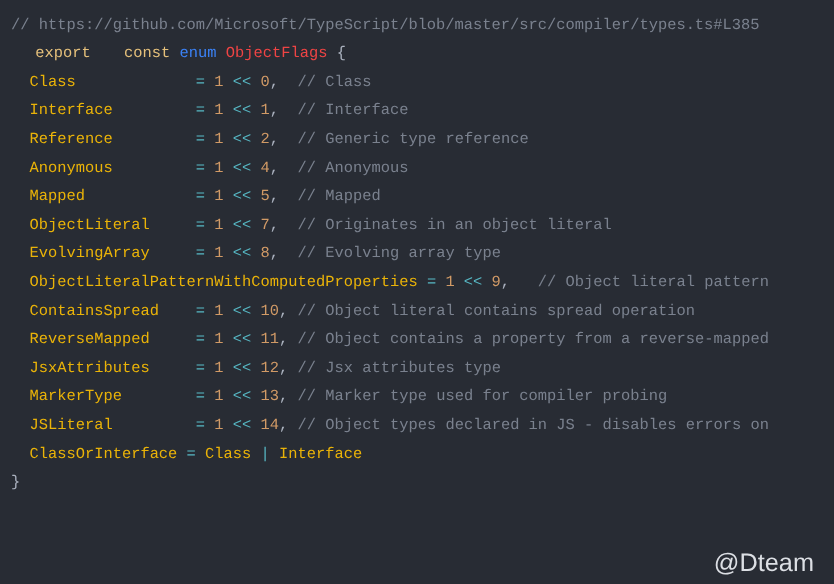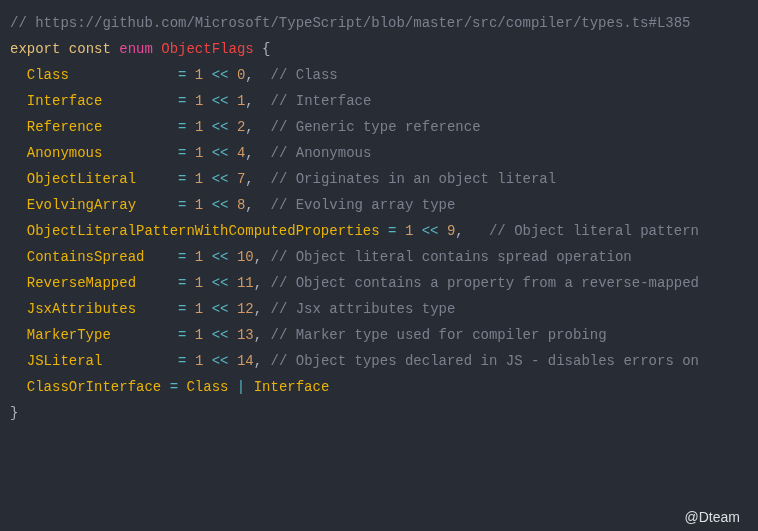--- a/index.html
+++ b/index.html
@@ -17,46 +17,47 @@
     padding: 10px 10px 0 10px;
     box-sizing: border-box;
     width: 758px;
   }
   .line {
     white-space: pre;
     line-height: 26px;
     height: 26px;
   }
   .tok-comment   { color: #7a818e; }
-  .tok-keyword   { color: #ec4899; }
-  .tok-keyword2  { color: #e5c07b; }  
+  .tok-keyword   { color: #3b82f6; }
+  .tok-keyword2  { color: #e5c07b; margin-left: 22px; }  
   .tok-enumname  { color: #ef4444; }
   .tok-member    { color: #eab308; }
   .tok-op        { color: #56b6c2; }
   .tok-num       { color: #d19a66; }
   .tok-punc      { color: #abb2bf; }
   .watermark {
     position: absolute;
     right: 18px;
     bottom: 6px;
     color: #dcdfe4;
     font-family: -apple-system, "Helvetica Neue", Arial, sans-serif;
-    font-size: 14px;
+    font-size: 23px;
   }
 </style>
 </head>
 <body>
 
 <div class="code-box" id="code-box">
     <div class="line"><span class="tok-comment">// https://github.com/Microsoft/TypeScript/blob/master/src/compiler/types.ts#L385</span></div>
     <div class="line"><span class="tok-keyword2">export</span> <span class="tok-keyword2">const</span> <span class="tok-keyword">enum</span> <span class="tok-enumname">ObjectFlags</span><span class="tok-punc"> {</span></div>
     <div class="line">  <span class="tok-member">Class</span><span class="tok-punc">             </span><span class="tok-op">=</span><span class="tok-punc"> </span><span class="tok-num">1</span> <span class="tok-op">&lt;&lt;</span> <span class="tok-num">0</span><span class="tok-punc">,</span>  <span class="tok-comment">// Class</span></div>
     <div class="line">  <span class="tok-member">Interface</span><span class="tok-punc">         </span><span class="tok-op">=</span><span class="tok-punc"> </span><span class="tok-num">1</span> <span class="tok-op">&lt;&lt;</span> <span class="tok-num">1</span><span class="tok-punc">,</span>  <span class="tok-comment">// Interface</span></div>
     <div class="line">  <span class="tok-member">Reference</span><span class="tok-punc">         </span><span class="tok-op">=</span><span class="tok-punc"> </span><span class="tok-num">1</span> <span class="tok-op">&lt;&lt;</span> <span class="tok-num">2</span><span class="tok-punc">,</span>  <span class="tok-comment">// Generic type reference</span></div>
     <div class="line">  <span class="tok-member">Anonymous</span><span class="tok-punc">         </span><span class="tok-op">=</span><span class="tok-punc"> </span><span class="tok-num">1</span> <span class="tok-op">&lt;&lt;</span> <span class="tok-num">4</span><span class="tok-punc">,</span>  <span class="tok-comment">// Anonymous</span></div>
+    <div class="line">  <span class="tok-member">Mapped</span><span class="tok-punc">            </span><span class="tok-op">=</span><span class="tok-punc"> </span><span class="tok-num">1</span> <span class="tok-op">&lt;&lt;</span> <span class="tok-num">5</span><span class="tok-punc">,</span>  <span class="tok-comment">// Mapped</span></div>
     <div class="line">  <span class="tok-member">ObjectLiteral</span><span class="tok-punc">     </span><span class="tok-op">=</span><span class="tok-punc"> </span><span class="tok-num">1</span> <span class="tok-op">&lt;&lt;</span> <span class="tok-num">7</span><span class="tok-punc">,</span>  <span class="tok-comment">// Originates in an object literal</span></div>
     <div class="line">  <span class="tok-member">EvolvingArray</span><span class="tok-punc">     </span><span class="tok-op">=</span><span class="tok-punc"> </span><span class="tok-num">1</span> <span class="tok-op">&lt;&lt;</span> <span class="tok-num">8</span><span class="tok-punc">,</span>  <span class="tok-comment">// Evolving array type</span></div>
     <div class="line">  <span class="tok-member">ObjectLiteralPatternWithComputedProperties</span><span class="tok-punc"> </span><span class="tok-op">=</span><span class="tok-punc"> </span><span class="tok-num">1</span> <span class="tok-op">&lt;&lt;</span> <span class="tok-num">9</span><span class="tok-punc">,</span>   <span class="tok-comment">// Object literal pattern</span></div>
     <div class="line">  <span class="tok-member">ContainsSpread</span><span class="tok-punc">    </span><span class="tok-op">=</span><span class="tok-punc"> </span><span class="tok-num">1</span> <span class="tok-op">&lt;&lt;</span> <span class="tok-num">10</span><span class="tok-punc">,</span> <span class="tok-comment">// Object literal contains spread operation</span></div>
     <div class="line">  <span class="tok-member">ReverseMapped</span><span class="tok-punc">     </span><span class="tok-op">=</span><span class="tok-punc"> </span><span class="tok-num">1</span> <span class="tok-op">&lt;&lt;</span> <span class="tok-num">11</span><span class="tok-punc">,</span> <span class="tok-comment">// Object contains a property from a reverse-mapped</span></div>
     <div class="line">  <span class="tok-member">JsxAttributes</span><span class="tok-punc">     </span><span class="tok-op">=</span><span class="tok-punc"> </span><span class="tok-num">1</span> <span class="tok-op">&lt;&lt;</span> <span class="tok-num">12</span><span class="tok-punc">,</span> <span class="tok-comment">// Jsx attributes type</span></div>
     <div class="line">  <span class="tok-member">MarkerType</span><span class="tok-punc">        </span><span class="tok-op">=</span><span class="tok-punc"> </span><span class="tok-num">1</span> <span class="tok-op">&lt;&lt;</span> <span class="tok-num">13</span><span class="tok-punc">,</span> <span class="tok-comment">// Marker type used for compiler probing</span></div>
     <div class="line">  <span class="tok-member">JSLiteral</span><span class="tok-punc">         </span><span class="tok-op">=</span><span class="tok-punc"> </span><span class="tok-num">1</span> <span class="tok-op">&lt;&lt;</span> <span class="tok-num">14</span><span class="tok-punc">,</span> <span class="tok-comment">// Object types declared in JS - disables errors on </span></div>
     <div class="line">  <span class="tok-member">ClassOrInterface</span><span class="tok-punc"> </span><span class="tok-op">=</span><span class="tok-punc"> </span><span class="tok-member">Class</span><span class="tok-op"> | </span><span class="tok-member">Interface</span></div>
     <div class="line"><span class="tok-punc">}</span></div>

